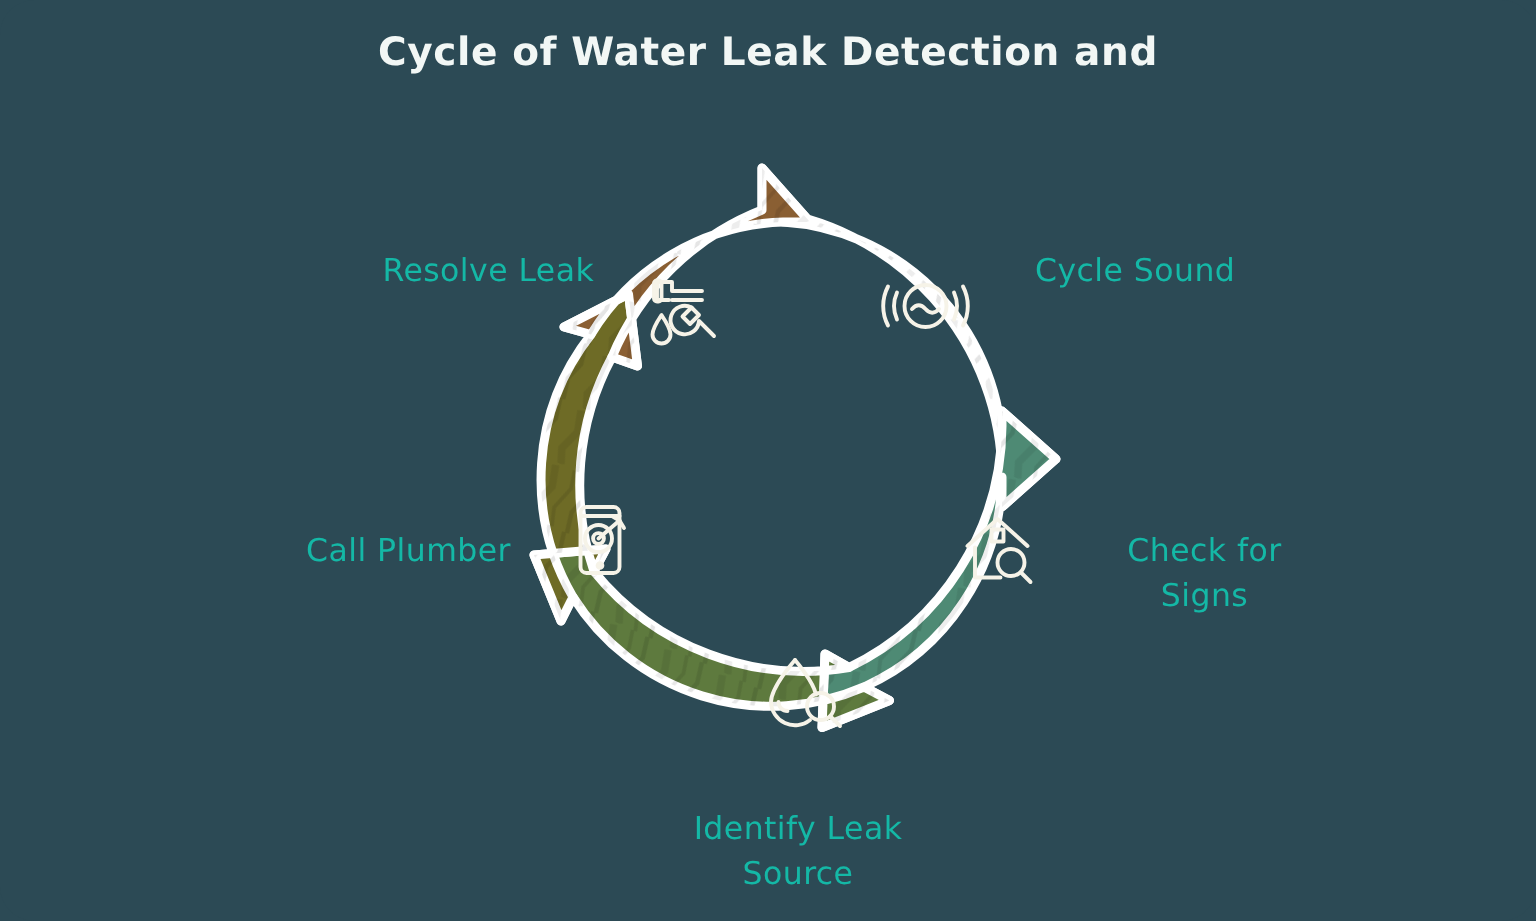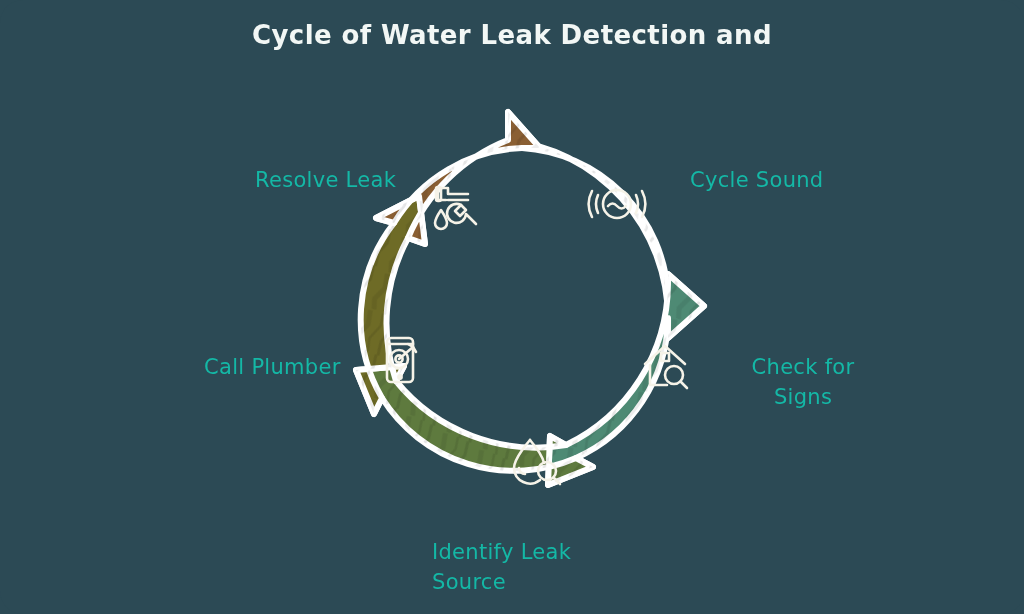--- a/index.html
+++ b/index.html
@@ -53,21 +53,21 @@
     position: absolute;
     color: #14b8a6;
     font-family: "DejaVu Sans", sans-serif;
     font-size: 21px;
     line-height: 1.42;
     letter-spacing: 0.3px;
     white-space: pre-line;
   }
   .lbl-detect   { left: 690px; top: 166px; text-align: left; }
   .lbl-check    { left: 748px; top: 353px; text-align: center; width: 110px;}
-  .lbl-identify { left: 432px; top: 538px; text-align: left; width: 200px;}
+  .lbl-identify { left: 432px; top: 538px; text-align: center; width: 200px;}
   .lbl-call     { left: 204px; top: 353px; text-align: right; }
   .lbl-resolve  { left: 255px; top: 166px; text-align: left; }
 </style>
 </head>
 <body>
 
 <div id="page">
 
   <div id="title">
     <span>Cycle of Water Leak Detection and</span><br>

